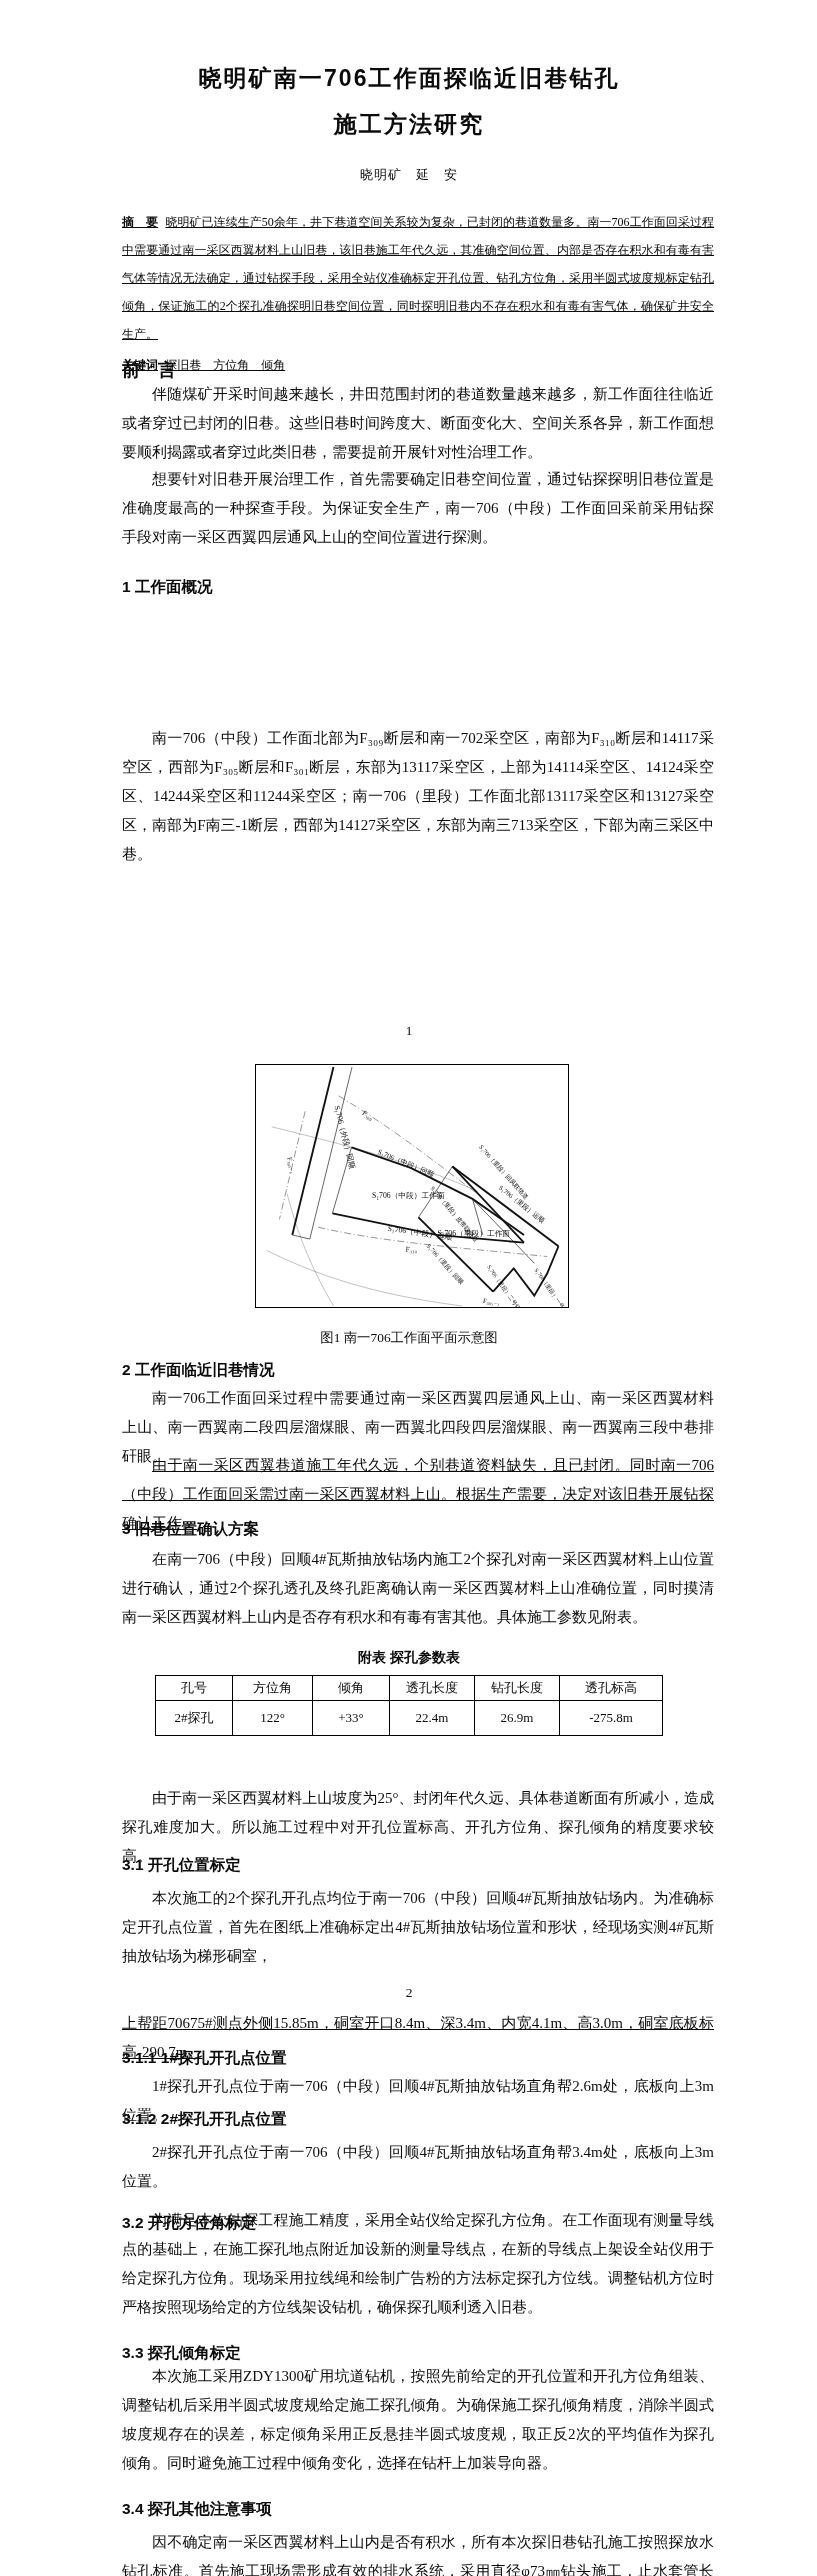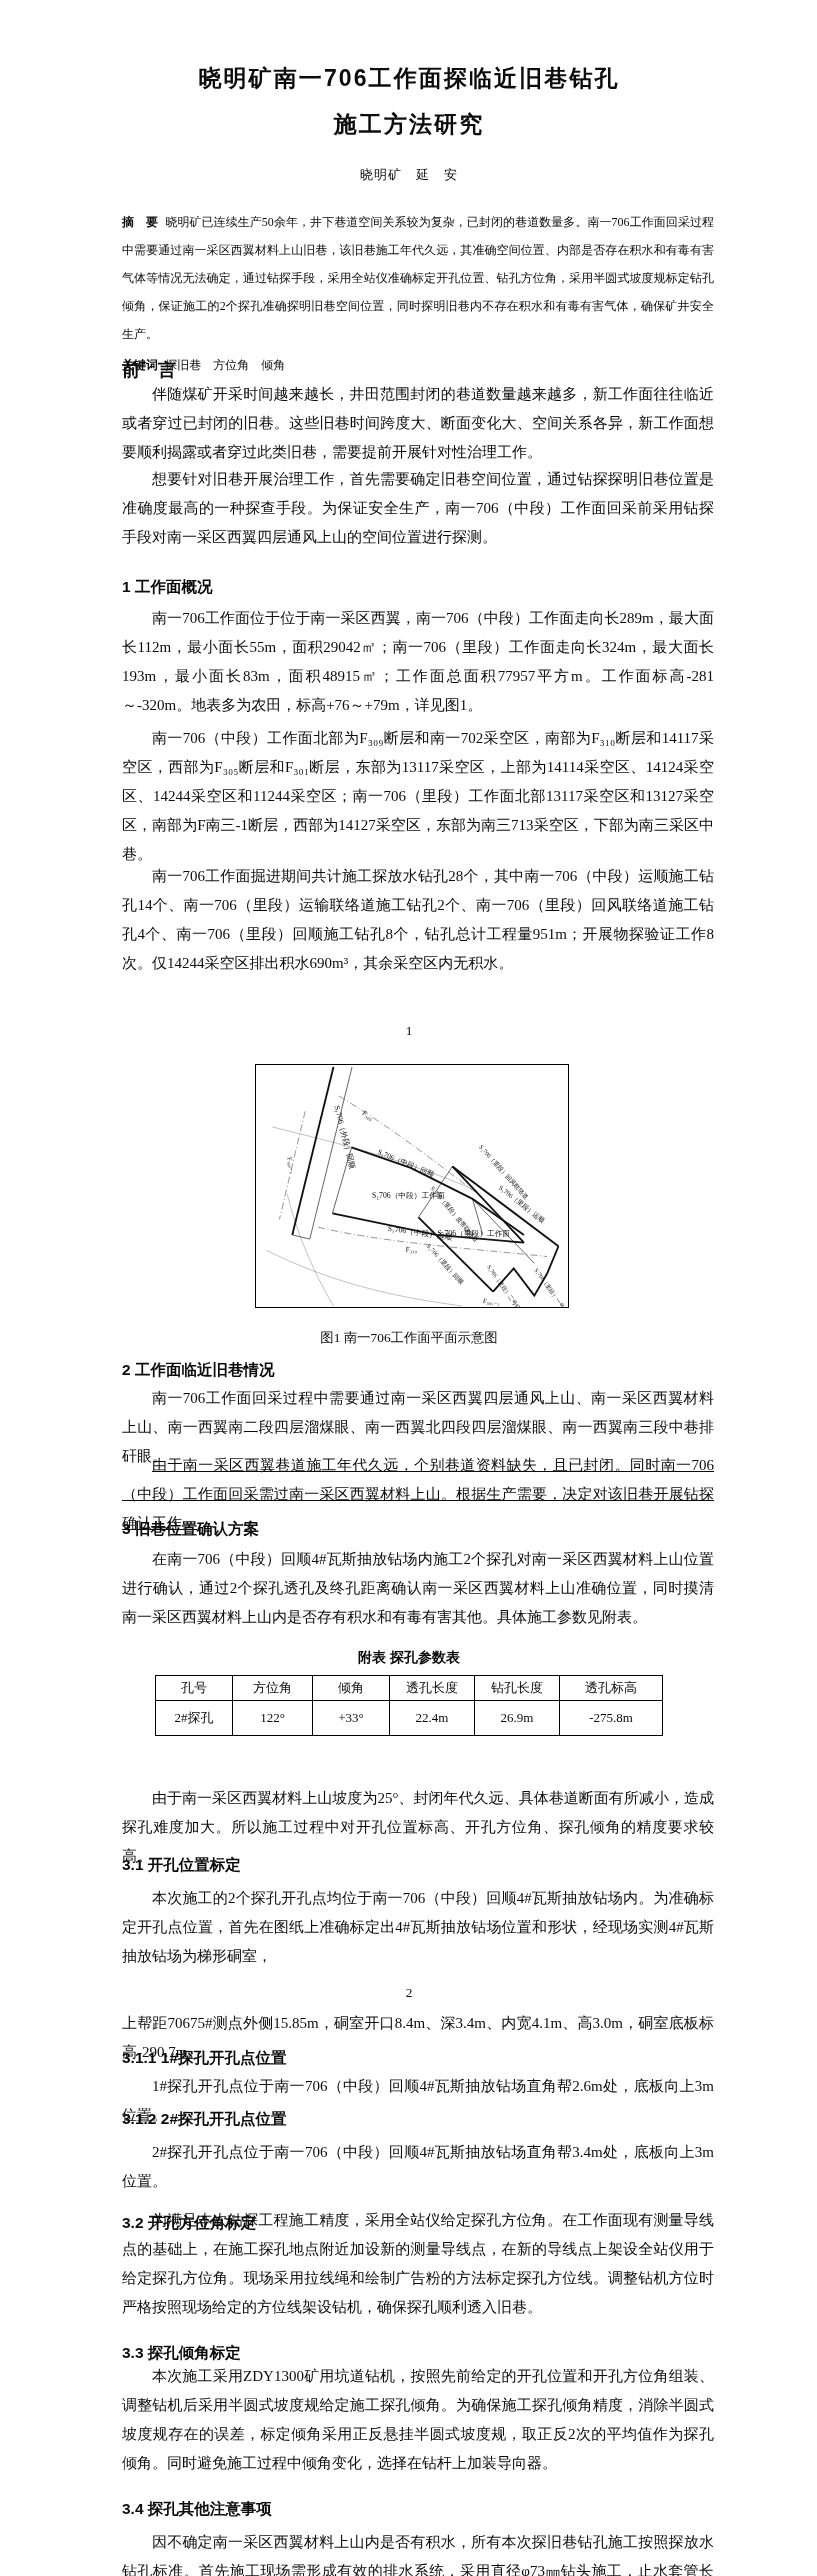--- a/index.html
+++ b/index.html
@@ -1,20 +1,20 @@
 <!DOCTYPE html>
 <html style="font-size:8.2px"><head>
 <meta charset="utf-8">
 <style>
   html,body{margin:0;padding:0;background:#e8e8e8;}
   #page{position:relative;width:818px;height:4054px;background:#ffffff;margin:0 auto;
         font-family:"Liberation Serif","DejaVu Serif",serif;color:#0b0b0b;overflow:hidden;}
   .blk{position:absolute;left:122px;width:592px;}
   .para{font-size:15px;line-height:29px;text-align:justify;margin:0;text-indent:2em;}
-  .noind{text-indent:0;}
+  .noind{text-indent:0;text-decoration:underline;}
   .heading{position:absolute;left:122px;font-family:"Liberation Sans","DejaVu Sans",sans-serif;
            font-weight:bold;font-size:15.5px;line-height:20.6px;white-space:nowrap;}
   .bigtitle{position:absolute;left:0;width:818px;text-align:center;
             font-family:"Liberation Sans","DejaVu Sans",sans-serif;font-weight:bold;
             font-size:23px;letter-spacing:2.1px;line-height:31px;}
   .authors{position:absolute;left:0;width:818px;text-align:center;font-size:13px;letter-spacing:1px;}
   .absblock{font-size:12px;line-height:28px;text-align:justify;margin:0;}
   .ablabel{font-family:"Liberation Sans","DejaVu Sans",sans-serif;font-weight:bold;margin-right:7.2px;}
   .pagenum{position:absolute;left:0;width:818px;text-align:center;font-size:13.4px;}
   .figbox{position:absolute;left:255px;width:312px;border:1.5px solid #000;background:#fff;}
@@ -52,28 +52,22 @@
 
   <div class="heading" style="top:360px;font-size:18px;">前　言</div>
   <div class="blk" style="top:380px;">
       <p class="para">伴随煤矿开采时间越来越长，井田范围封闭的巷道数量越来越多，新工作面往往临近或者穿过已封闭的旧巷。这些旧巷时间跨度大、断面变化大、空间关系各异，新工作面想要顺利揭露或者穿过此类旧巷，需要提前开展针对性治理工作。</p>
     </div>
   <div class="blk" style="top:465px;">
       <p class="para">想要针对旧巷开展治理工作，首先需要确定旧巷空间位置，通过钻探探明旧巷位置是准确度最高的一种探查手段。为保证安全生产，南一706（中段）工作面回采前采用钻探手段对南一采区西翼四层通风上山的空间位置进行探测。</p>
     </div>
 
   <div class="heading" style="top:577px;">1 工作面概况</div>
-  <div class="blk" style="top:604px;">
-      <p class="para">南一706工作面位于位于南一采区西翼，南一706（中段）工作面走向长289m，最大面长112m，最小面长55m，面积29042㎡；南一706（里段）工作面走向长324m，最大面长193m，最小面长83m，面积48915㎡；工作面总面积77957平方m。工作面标高-281～-320m。地表多为农田，标高+76～+79m，详见图1。</p>
-    </div>
   <div class="blk" style="top:724px;">
       <p class="para">南一706（中段）工作面北部为F₃₀₉断层和南一702采空区，南部为F₃₁₀断层和14117采空区，西部为F₃₀₅断层和F₃₀₁断层，东部为13117采空区，上部为14114采空区、14124采空区、14244采空区和11244采空区；南一706（里段）工作面北部13117采空区和13127采空区，南部为F南三-1断层，西部为14127采空区，东部为南三713采空区，下部为南三采区中巷。</p>
-    </div>
-  <div class="blk" style="top:862px;">
-      <p class="para">南一706工作面掘进期间共计施工探放水钻孔28个，其中南一706（中段）运顺施工钻孔14个、南一706（里段）运输联络道施工钻孔2个、南一706（里段）回风联络道施工钻孔4个、南一706（里段）回顺施工钻孔8个，钻孔总计工程量951m；开展物探验证工作8次。仅14244采空区排出积水690m³，其余采空区内无积水。</p>
     </div>
 
   <div class="pagenum" style="top:1023px;">1</div>
 
   <div class="figbox" style="top:1064px;height:242px;">
     <svg width="312" height="242" viewBox="0 0 605 470">
 
       <path class="svgthin" d="M30,120 C150,150 280,180 430,245"></path>
       <path class="svgthin" d="M20,360 C140,420 260,450 400,468"></path>
       <path class="svgthin" d="M60,250 C80,330 110,400 150,468"></path>

